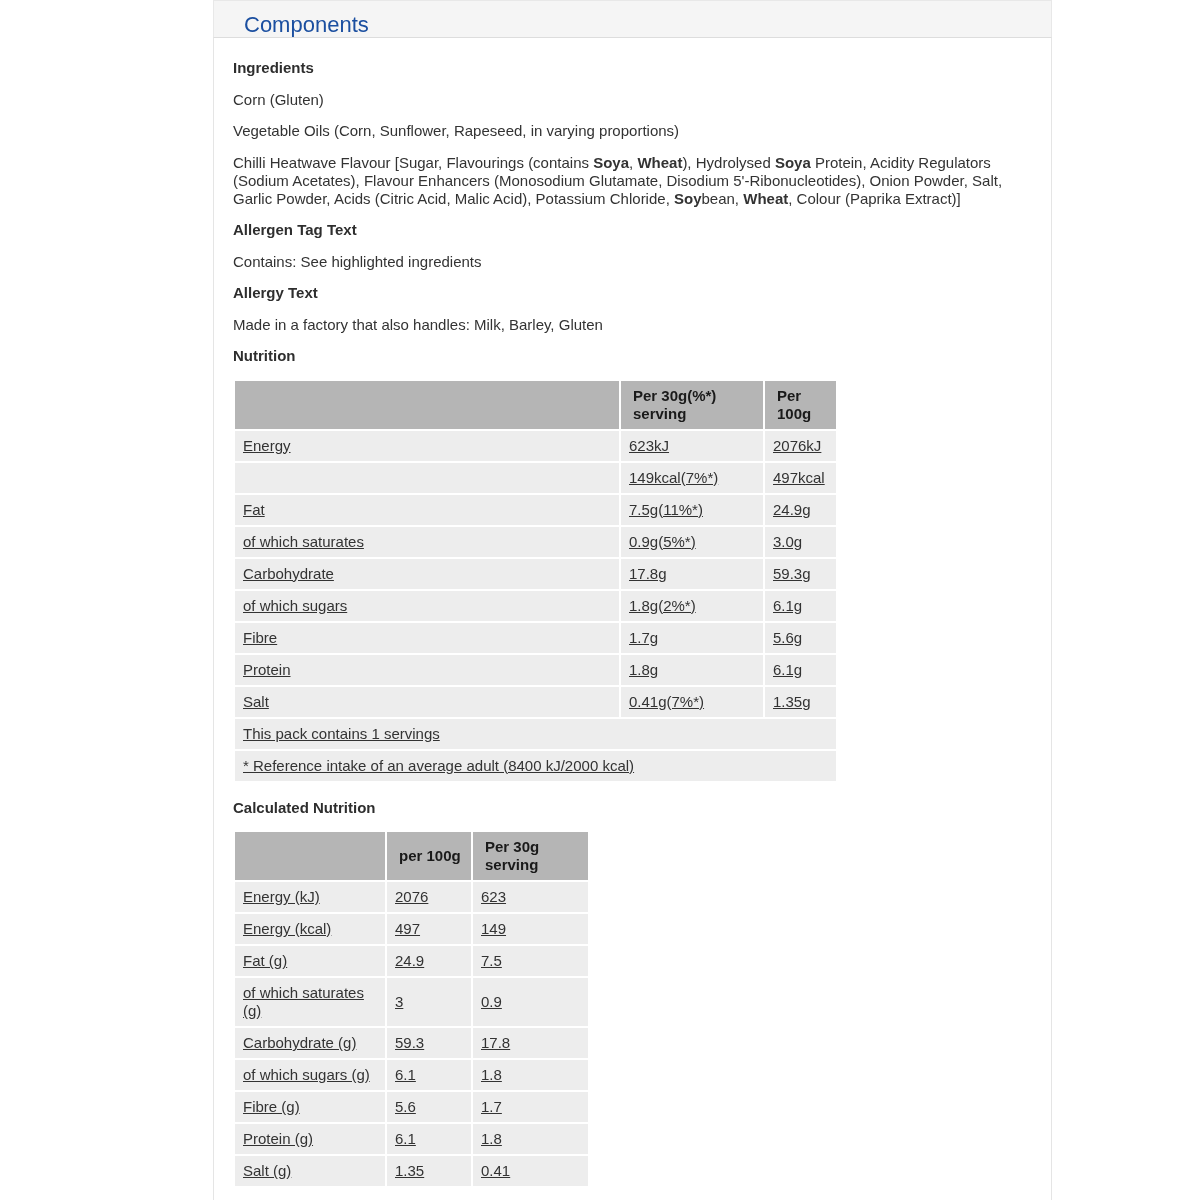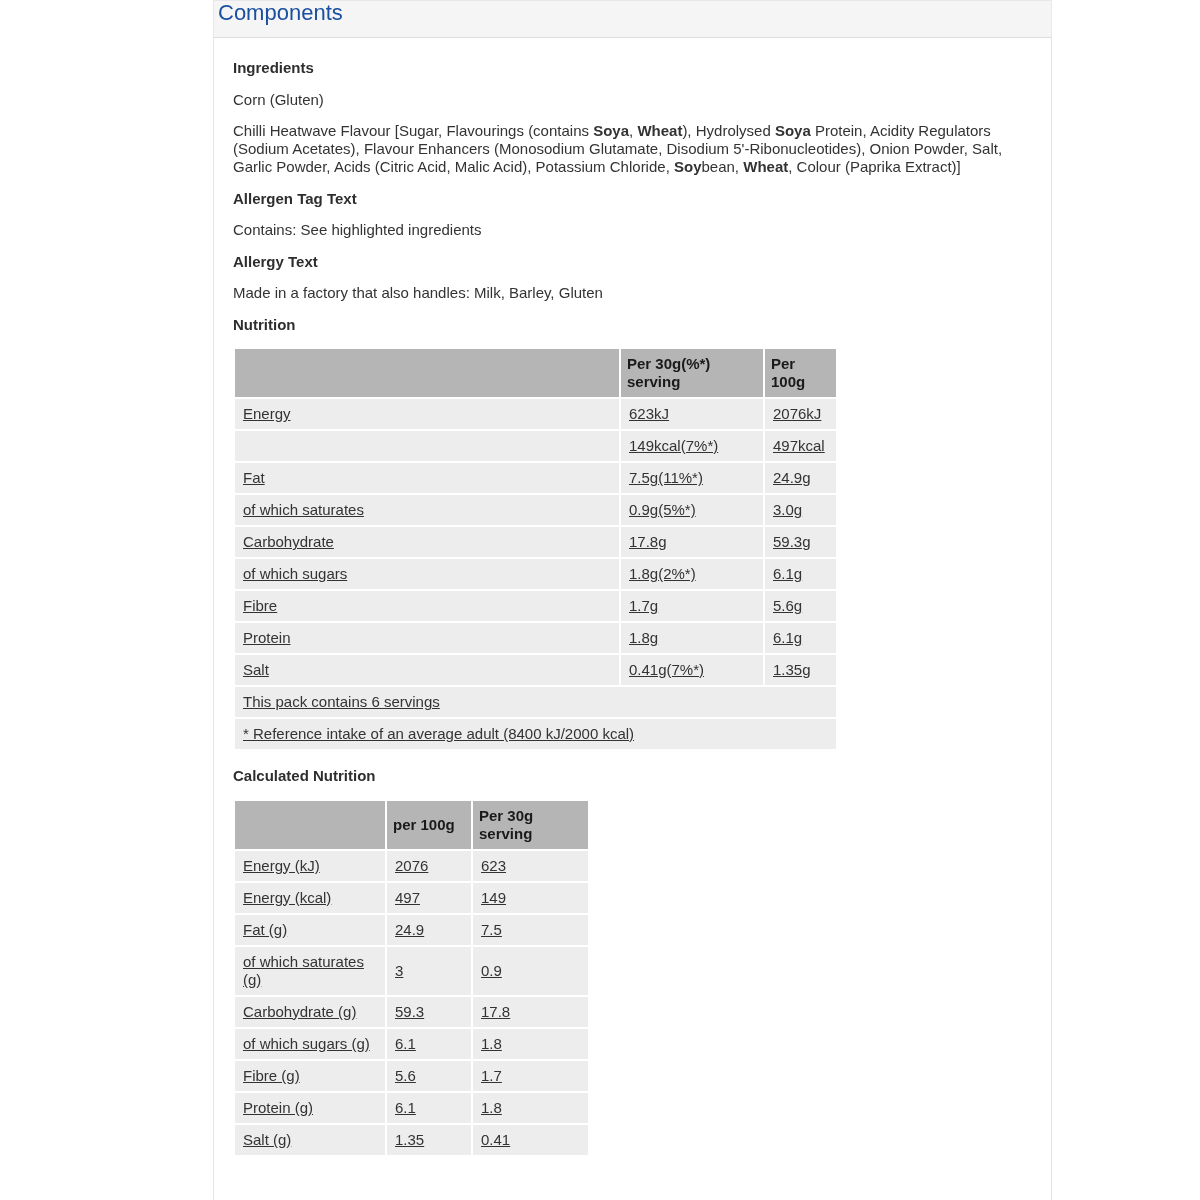--- a/index.html
+++ b/index.html
@@ -15,22 +15,22 @@
     position: absolute;
     left: 213px; top: 0;
     width: 839px;
   }
   .panel-header {
     height: 38px;
     background: #f5f5f5;
     border: 1px solid #e8e8e8;
     border-bottom: 1px solid #dddddd;
     display: flex;
-    align-items: flex-start;
-    padding: 0 4px;
+    align-items: flex-end;
+    padding: 0 30px;
   }
   .panel-title {
     color: #1b4fa0;
     font-size: 22px;
     line-height: 24px;
     font-weight: 400;
   }
   .panel-body {
     background: #ffffff;
     border-left: 1px solid #e5e5e5;
@@ -54,21 +54,21 @@
     border-spacing: 2px;
     margin: 3px 0 16px 0;
     table-layout: fixed;
   }
   table.nutri th {
     background: #b5b5b5;
     color: #1a1a1a;
     font-size: 15px;
     font-weight: 700;
     text-align: left;
-    padding: 6px 6px 6px 6px;
+    padding: 6px 6px 6px 12px;
     line-height: 18px;
   }
   table.nutri td {
     background: #ededed;
     font-size: 15px;
     padding: 6px 6px 6px 8px;
     line-height: 18px;
     color: #333333;
     text-decoration: underline;
   }
@@ -88,20 +88,21 @@
 <div class="panel">
 
   <div class="panel-header">
     <span class="panel-title">Components</span>
   </div>
 
   <div class="panel-body">
 
     <h3 class="sec-heading spacer-top">Ingredients</h3>
     <p>Corn (Gluten)</p>
+    <p>Vegetable Oils (Corn, Sunflower, Rapeseed, in varying proportions)</p>
     <p><span>Chilli Heatwave Flavour [Sugar, Flavourings (contains </span><b>Soya</b><span>, </span><b>Wheat</b><span>), Hydrolysed </span><b>Soya</b><span> Protein, Acidity Regulators (Sodium Acetates), Flavour Enhancers (Monosodium Glutamate, Disodium 5'-Ribonucleotides), Onion Powder, Salt, Garlic Powder, Acids (Citric Acid, Malic Acid), Potassium Chloride, </span><b>Soy</b><span>bean, </span><b>Wheat</b><span>, Colour (Paprika Extract)]</span></p>
 
     <h3 class="sec-heading">Allergen Tag Text</h3>
     <p>Contains: See highlighted ingredients</p>
 
     <h3 class="sec-heading">Allergy Text</h3>
     <p>Made in a factory that also handles: Milk, Barley, Gluten</p>
 
     <h3 class="sec-heading">Nutrition</h3>
 
@@ -158,21 +159,21 @@
           <td>Protein</td>
           <td>1.8g</td>
           <td>6.1g</td>
         </tr>
         <tr>
           <td>Salt</td>
           <td>0.41g(7%*)</td>
           <td>1.35g</td>
         </tr>
         <tr>
-          <td colspan="3">This pack contains 6 servings</td>
+          <td colspan="3">This pack contains 1 servings</td>
         </tr>
         <tr>
           <td colspan="3">* Reference intake of an average adult (8400 kJ/2000 kcal)</td>
         </tr>
       </tbody>
     </table>
 
     <h3 class="sec-heading">Calculated Nutrition</h3>
 
     <table class="nutri nutri-calc">

